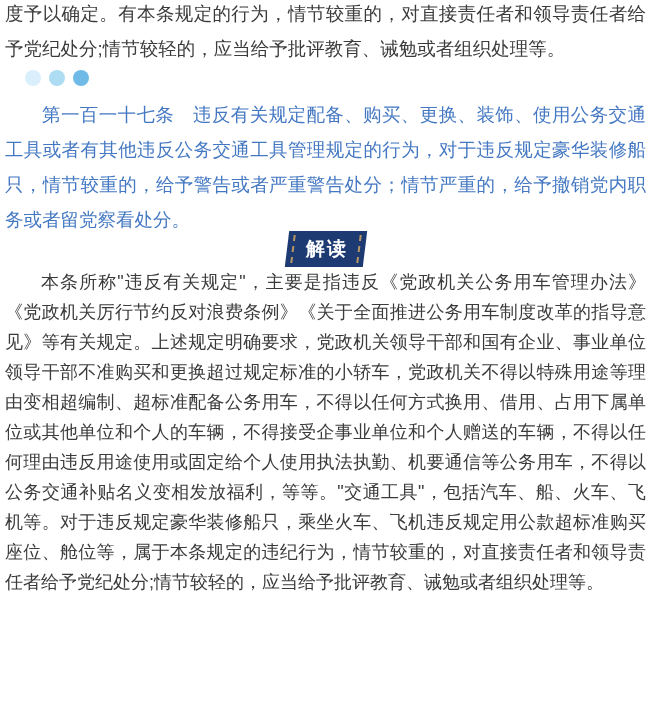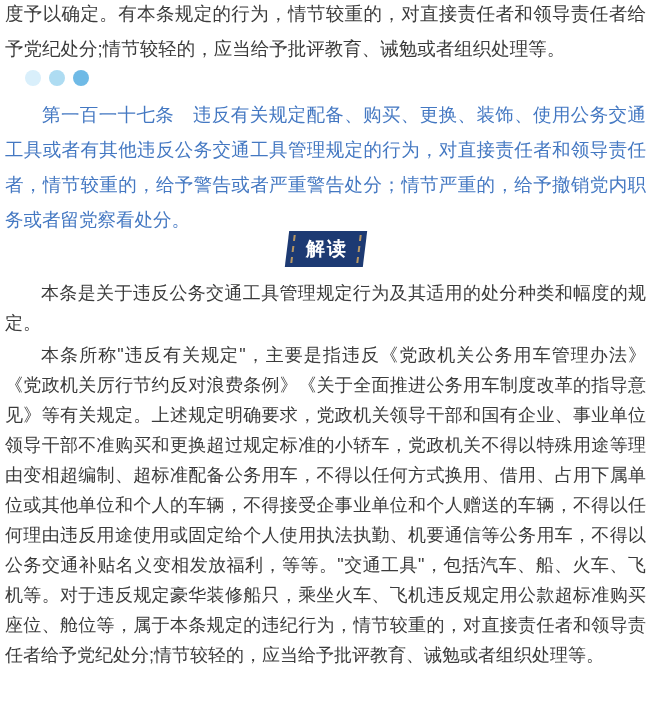--- a/index.html
+++ b/index.html
@@ -107,25 +107,24 @@
 <div class="content">
 
   <p class="para-top">度予以确定。有本条规定的行为，情节较重的，对直接责任者和领导责任者给予党纪处分;情节较轻的，应当给予批评教育、诫勉或者组织处理等。</p>
 
   <div class="divider-dots">
     <span class="dot" style="background: rgb(217, 239, 251);"></span>
     <span class="dot" style="background: rgb(174, 220, 242);"></span>
     <span class="dot" style="background: rgb(111, 186, 230);"></span>
   </div>
 
-  <p class="para-article">第一百一十七条　违反有关规定配备、购买、更换、装饰、使用公务交通工具或者有其他违反公务交通工具管理规定的行为，对直接责任者和领导责任者，情节较重的，给予警告或者严重警告处分；情节严重的，给予撤销党内职务或者留党察看处分。</p>
+  <p class="para-article">第一百一十七条　违反有关规定配备、购买、更换、装饰、使用公务交通工具或者有其他违反公务交通工具管理规定的行为，对于违反规定豪华装修船只，情节较重的，给予警告或者严重警告处分；情节严重的，给予撤销党内职务或者留党察看处分。</p>
 
   <div class="badge-wrap">
     <div class="badge">
       <span class="badge-label">解读</span>
     </div>
   </div>
 
-  <p class="para-body first">本条是关于违反公务交通工具管理规定行为及其适用的处分种类和幅度的规定。</p>
 
   <p class="para-body">本条所称"违反有关规定"，主要是指违反《党政机关公务用车管理办法》《党政机关厉行节约反对浪费条例》《关于全面推进公务用车制度改革的指导意见》等有关规定。上述规定明确要求，党政机关领导干部和国有企业、事业单位领导干部不准购买和更换超过规定标准的小轿车，党政机关不得以特殊用途等理由变相超编制、超标准配备公务用车，不得以任何方式换用、借用、占用下属单位或其他单位和个人的车辆，不得接受企事业单位和个人赠送的车辆，不得以任何理由违反用途使用或固定给个人使用执法执勤、机要通信等公务用车，不得以公务交通补贴名义变相发放福利，等等。"交通工具"，包括汽车、船、火车、飞机等。对于违反规定豪华装修船只，乘坐火车、飞机违反规定用公款超标准购买座位、舱位等，属于本条规定的违纪行为，情节较重的，对直接责任者和领导责任者给予党纪处分;情节较轻的，应当给予批评教育、诫勉或者组织处理等。</p>
 
 </div>
 
 </body></html>

